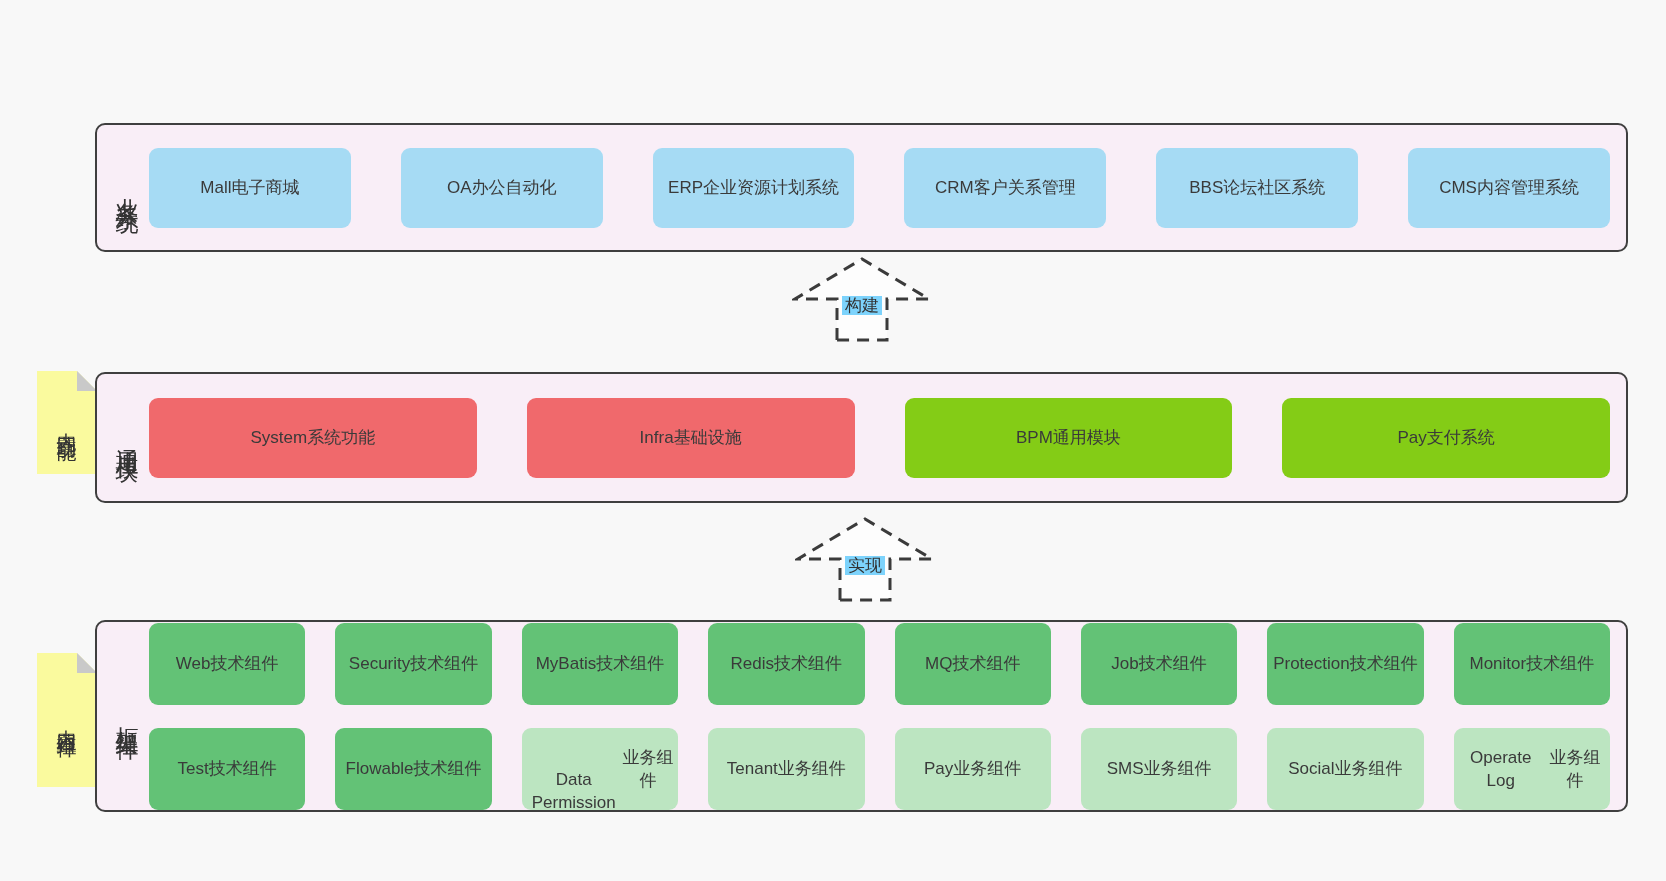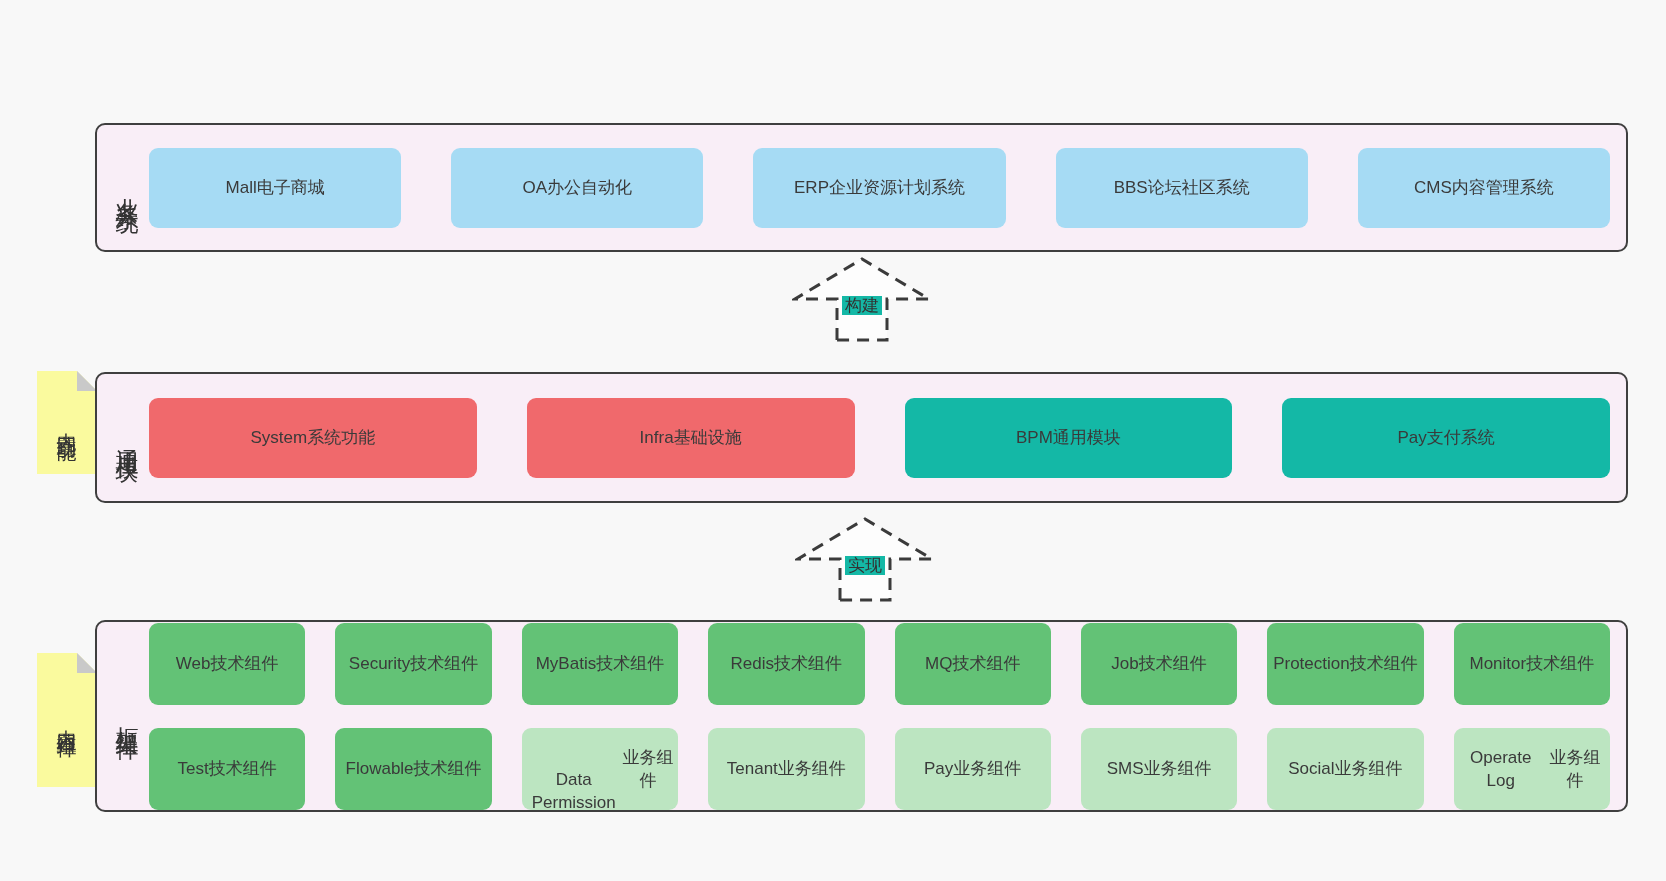--- a/index.html
+++ b/index.html
@@ -44,21 +44,21 @@
   .box-row.compact{gap:30px;}
   .box{
     flex:1;height:80px;border-radius:9px;
     display:flex;flex-direction:row;align-items:center;justify-content:center;
     text-align:center;font-size:17px;line-height:23px;color:#3a3a3a;
     padding:0 4px;box-sizing:border-box;
   }
   #sec-framework .box{height:82px;}
   .blue{background:#a6dbf4;}
   .red{background:#f0696c;align-items:center;}
-  .pink{background:#14b8a6;}
+  .pink{background:#84cc16;}
   .green{background:#63c276;}
   .lightgreen{background:#bce5c1;}
   .en.narrow{max-width:98px;margin-top:44px;}
 
   
   .note{
     position:absolute;left:37px;width:60px;
     background:#fafa9e;z-index:1;
     display:flex;justify-content:center;align-items:center;
     font-size:20px;color:#333;
@@ -77,21 +77,21 @@
 
   
   .arrow{position:absolute;width:140px;height:88px;z-index:1;}
   #arrow-build{left:792px;top:256px;}
   #arrow-implement{left:795px;top:516px;}
   .arrow svg{display:block;}
   .arrow-label{
     position:absolute;left:0;right:0;top:38px;
     text-align:center;font-size:17px;color:#333;
   }
-  .arrow-label span{background:#14b8a6;padding:0 3px;}
+  .arrow-label span{background:#7dd3fc;padding:0 3px;}
 </style>
 </head>
 <body>
 
 <div class="note" id="note-features">
   <span class="v-text">内置功能</span>
 </div>
 <div class="note" id="note-components">
   <span class="v-text">内置组件</span>
 </div>
@@ -106,20 +106,24 @@
         <span class="en">Mall</span>
         <span class="zh">电子商城</span>
       </div>
       <div class="box blue">
         <span class="en">OA</span>
         <span class="zh">办公自动化</span>
       </div>
       <div class="box blue">
         <span class="en">ERP</span>
         <span class="zh">企业资源计划系统</span>
+      </div>
+      <div class="box blue">
+        <span class="en">CRM</span>
+        <span class="zh">客户关系管理</span>
       </div>
       <div class="box blue">
         <span class="en">BBS</span>
         <span class="zh">论坛社区系统</span>
       </div>
       <div class="box blue">
         <span class="en">CMS</span>
         <span class="zh">内容管理系统</span>
       </div>
     </div>

